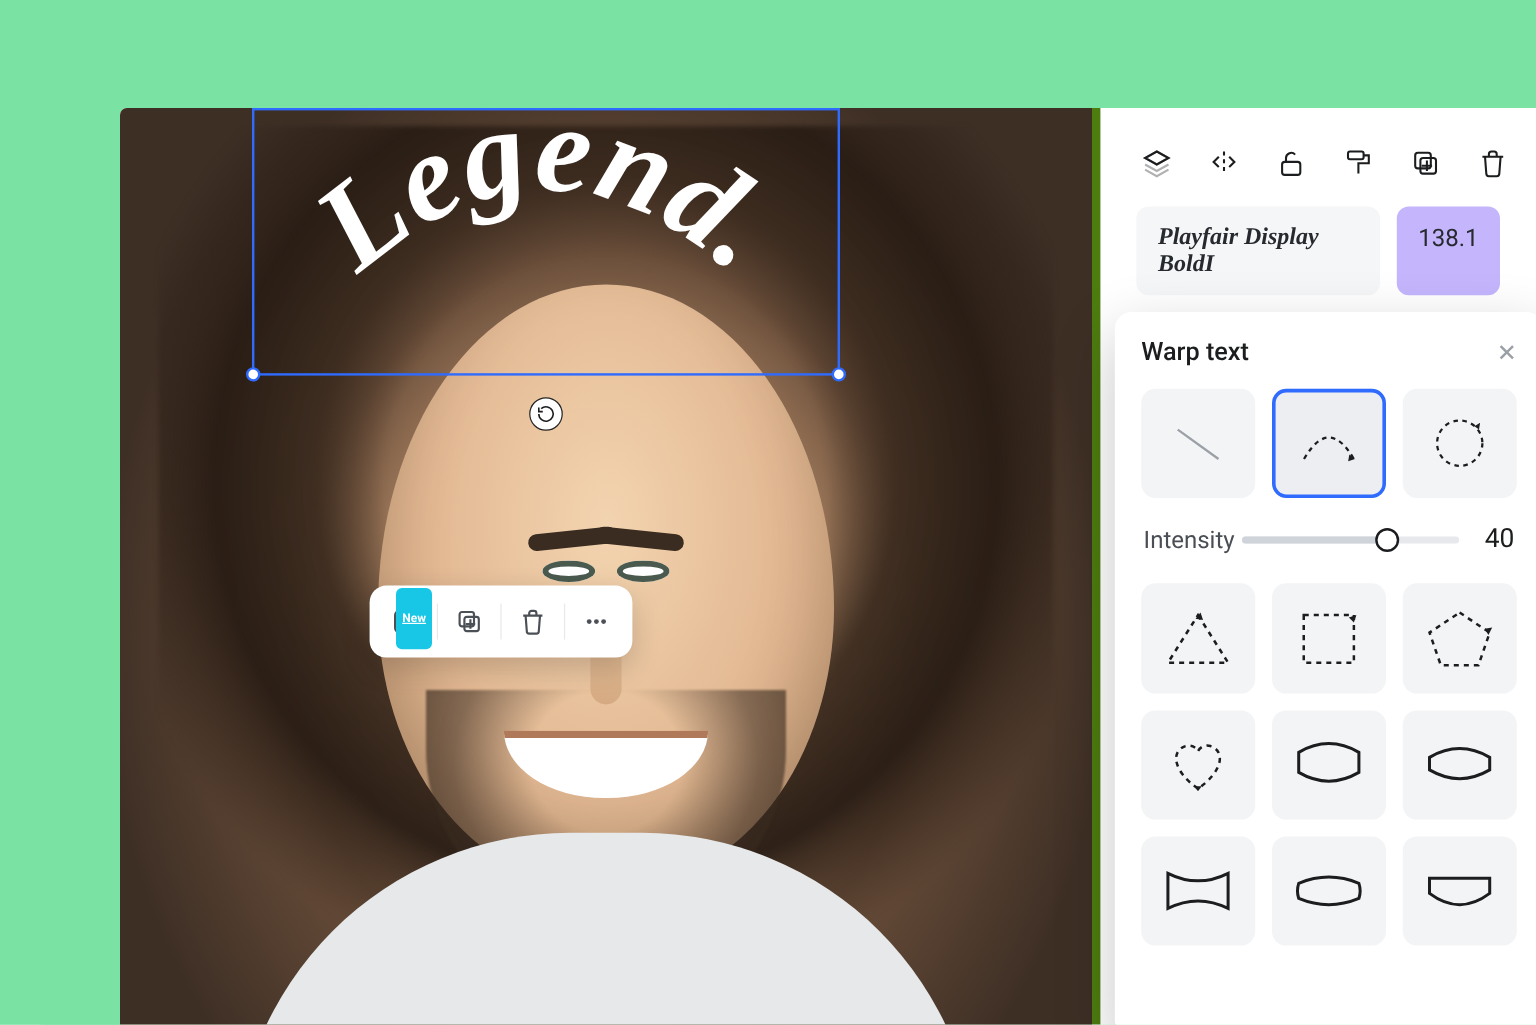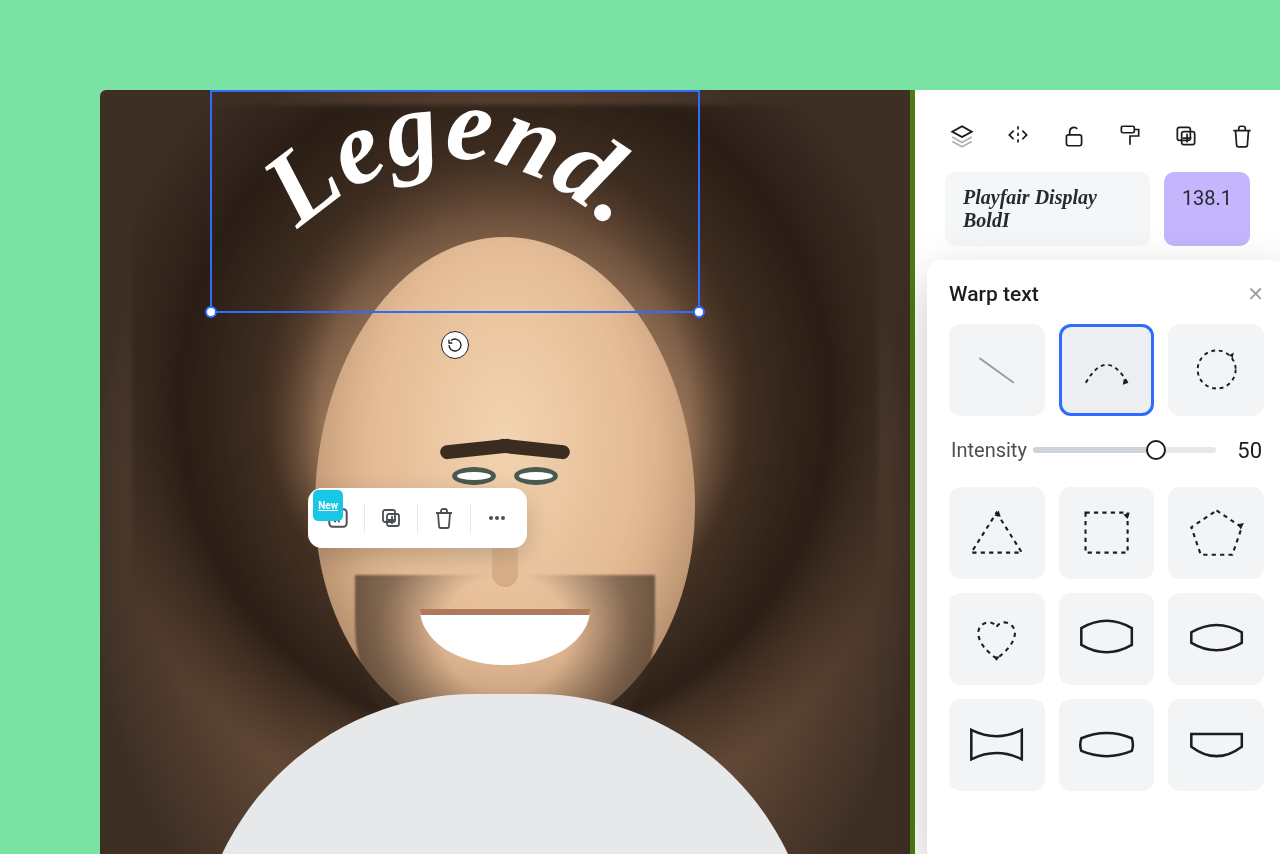--- a/index.html
+++ b/index.html
@@ -96,31 +96,31 @@
     background:#fff; border-radius:14px;
     box-shadow:0 8px 24px rgba(0,0,0,.18);
     display:flex; align-items:center; padding:8px 6px;
   }
   .float .btn{
     width:48px; height:44px; display:flex; align-items:center; justify-content:center;
     position:relative; cursor:pointer; border-radius:10px;
   }
   .float .sep{ width:1px; height:30px; background:#e7e8ea; margin:0 2px;}
   .badge{
-    position:absolute; top:-6px; right:19px;
+    position:absolute; top:-6px; right:2px;
     background:#18c6e6; color:#fff; font-size:10px; font-weight:700;
-    padding:10px 5px; border-radius:5px;text-decoration:underline;
+    padding:20px 5px; border-radius:5px;text-decoration:underline;
   }
 
   
   .panel {
     width:370px; flex:0 0 370px;
     position:relative;
     background:#fff;
-    border-left:5px solid #4d7c0f;
+    border-left:7px solid #4d7c0f;
   }
   .topicons{
     display:flex; gap:30px; padding:32px 34px 22px;
     align-items:center;
   }
   .topicons .ic{ width:28px; height:28px; display:flex; align-items:center; justify-content:center; cursor:pointer;}
   .fontrow{
     display:flex; gap:14px; padding:0 30px 18px;
   }
   .fontname{
@@ -322,21 +322,21 @@
           </div>
         </div>
 
         <div class="intensity">
           <label>Intensity</label>
           <div class="slider">
             <div class="track"></div>
             <div class="fill" id="fill" style="width: 67%;"></div>
             <div class="knob" id="knob" style="left: 67%;"></div>
           </div>
-          <div class="val">50</div>
+          <div class="val">40</div>
         </div>
 
         <div class="shape-grid">
           <div class="shape">
             <svg viewBox="0 0 60 50" fill="none" stroke="#1b1d1f" stroke-width="2" stroke-dasharray="4 4">
                 <path d="M30 6 54 44 6 44z"></path>
                 <path d="M28 9l4-5 2 6z" fill="#1b1d1f" stroke="none"></path>
               </svg>
           </div>
           <div class="shape">

